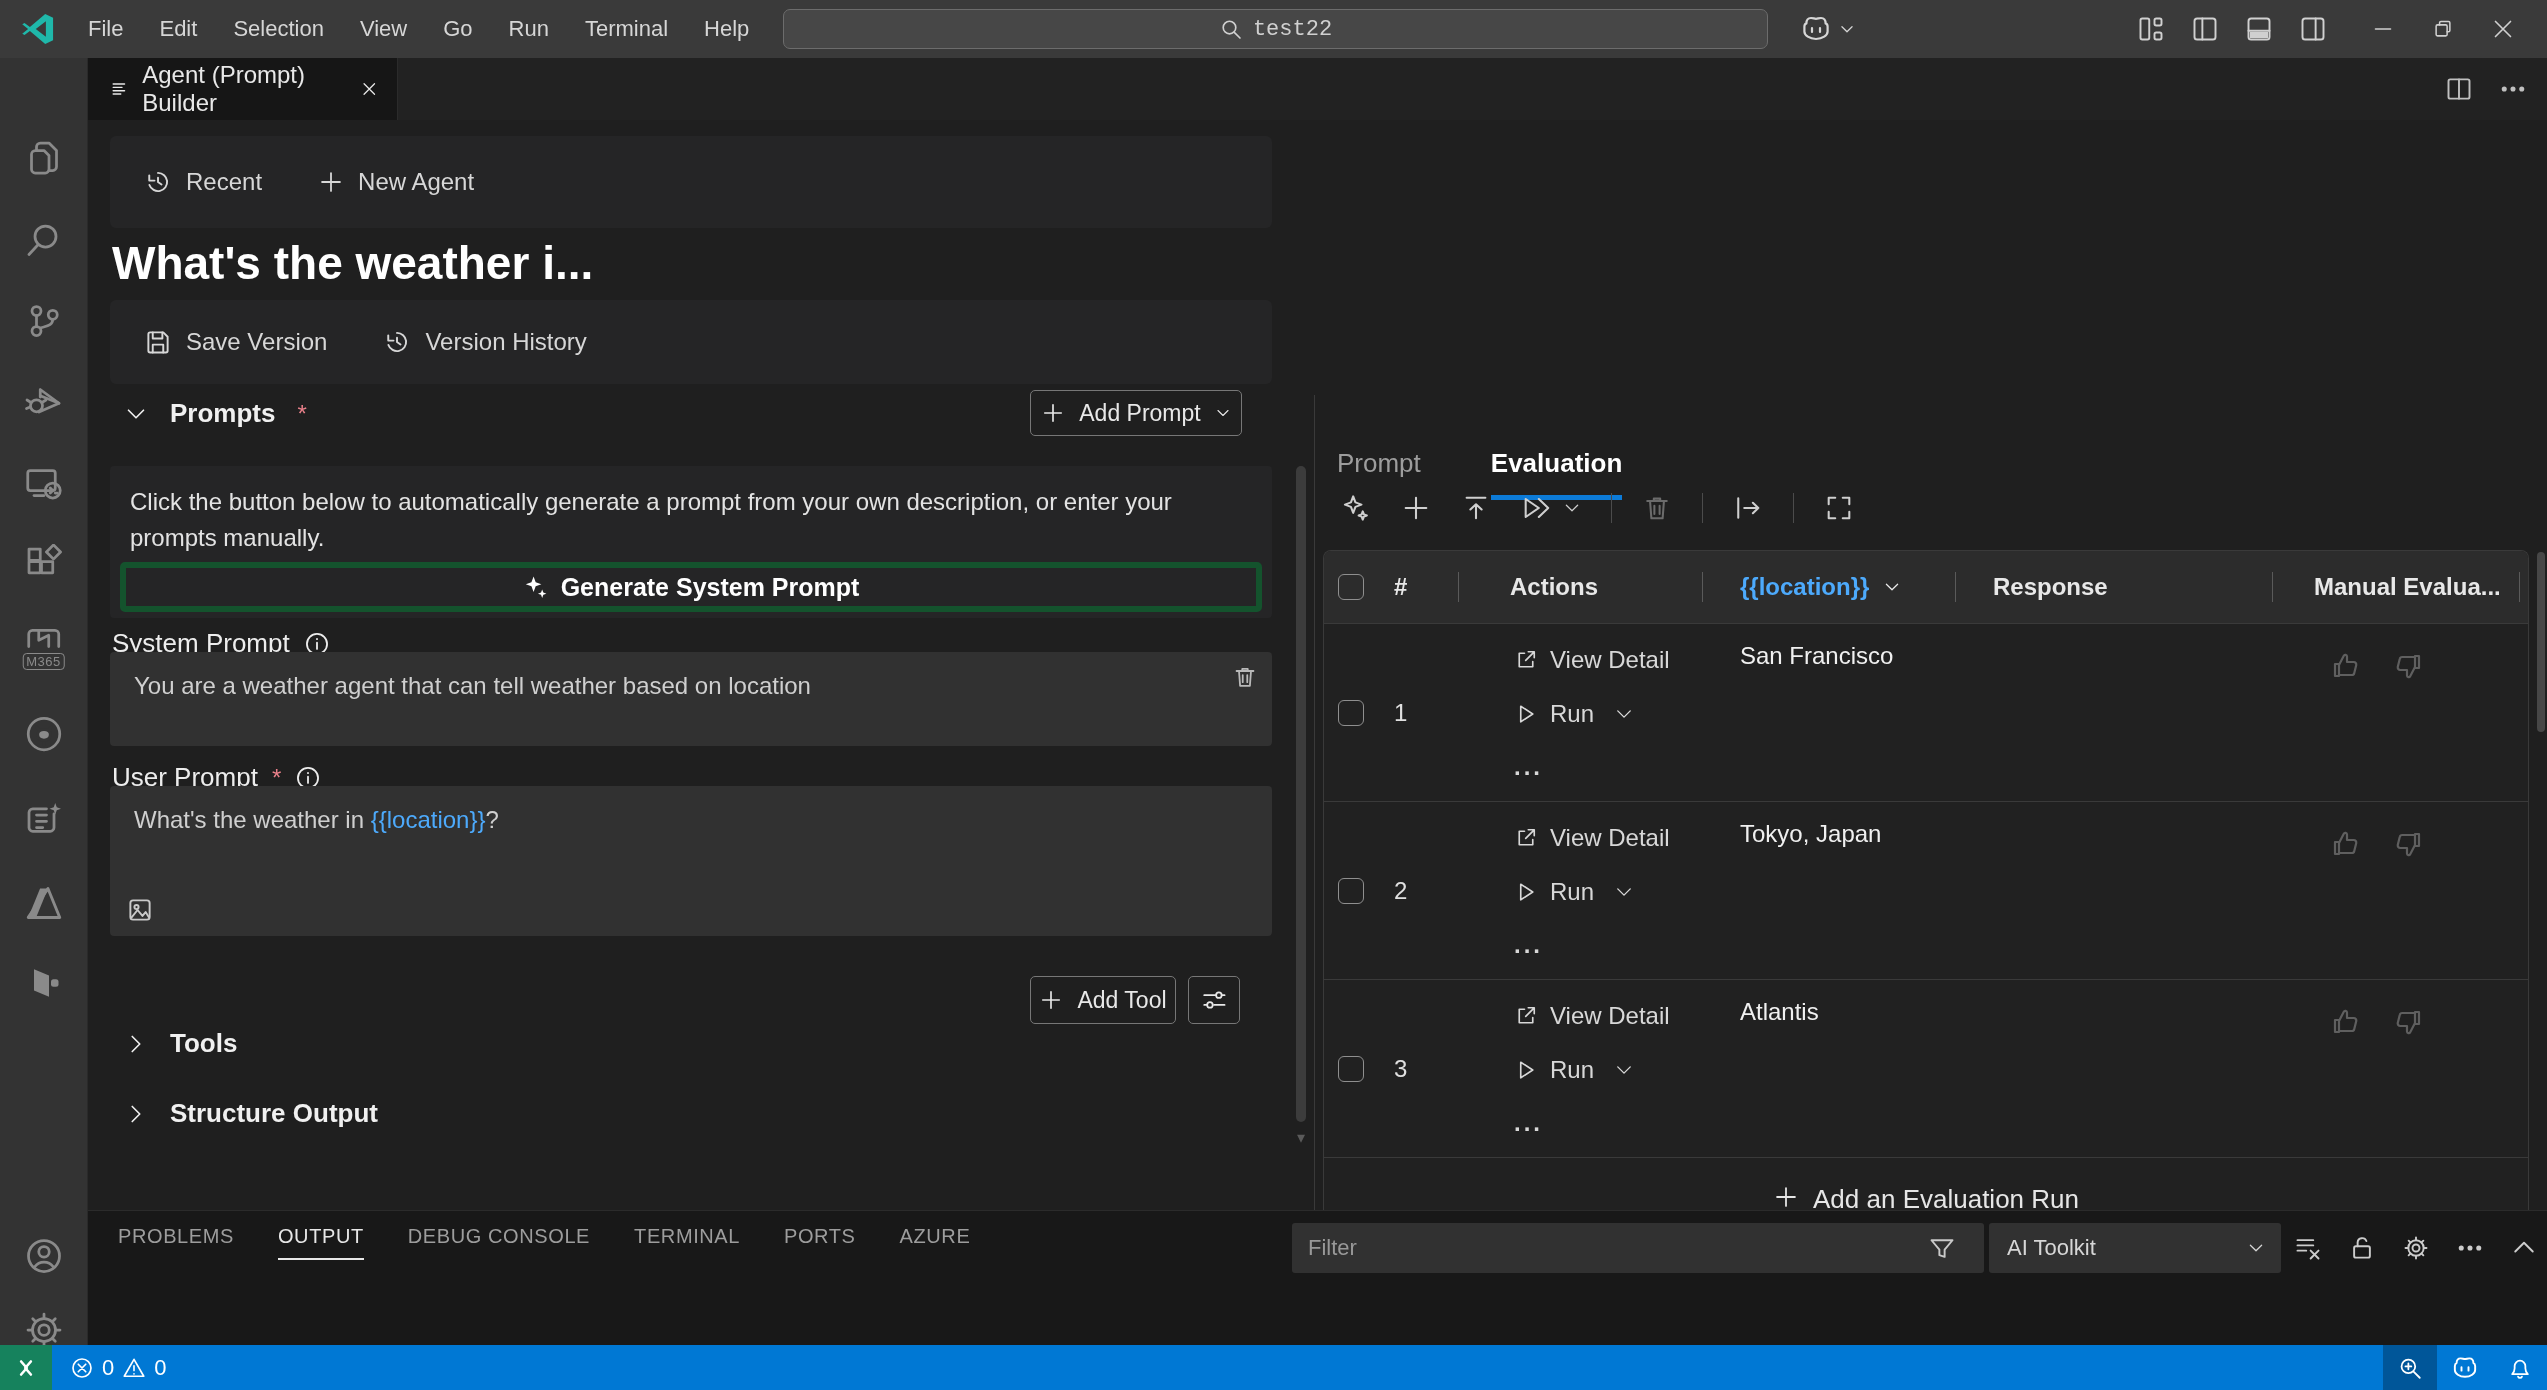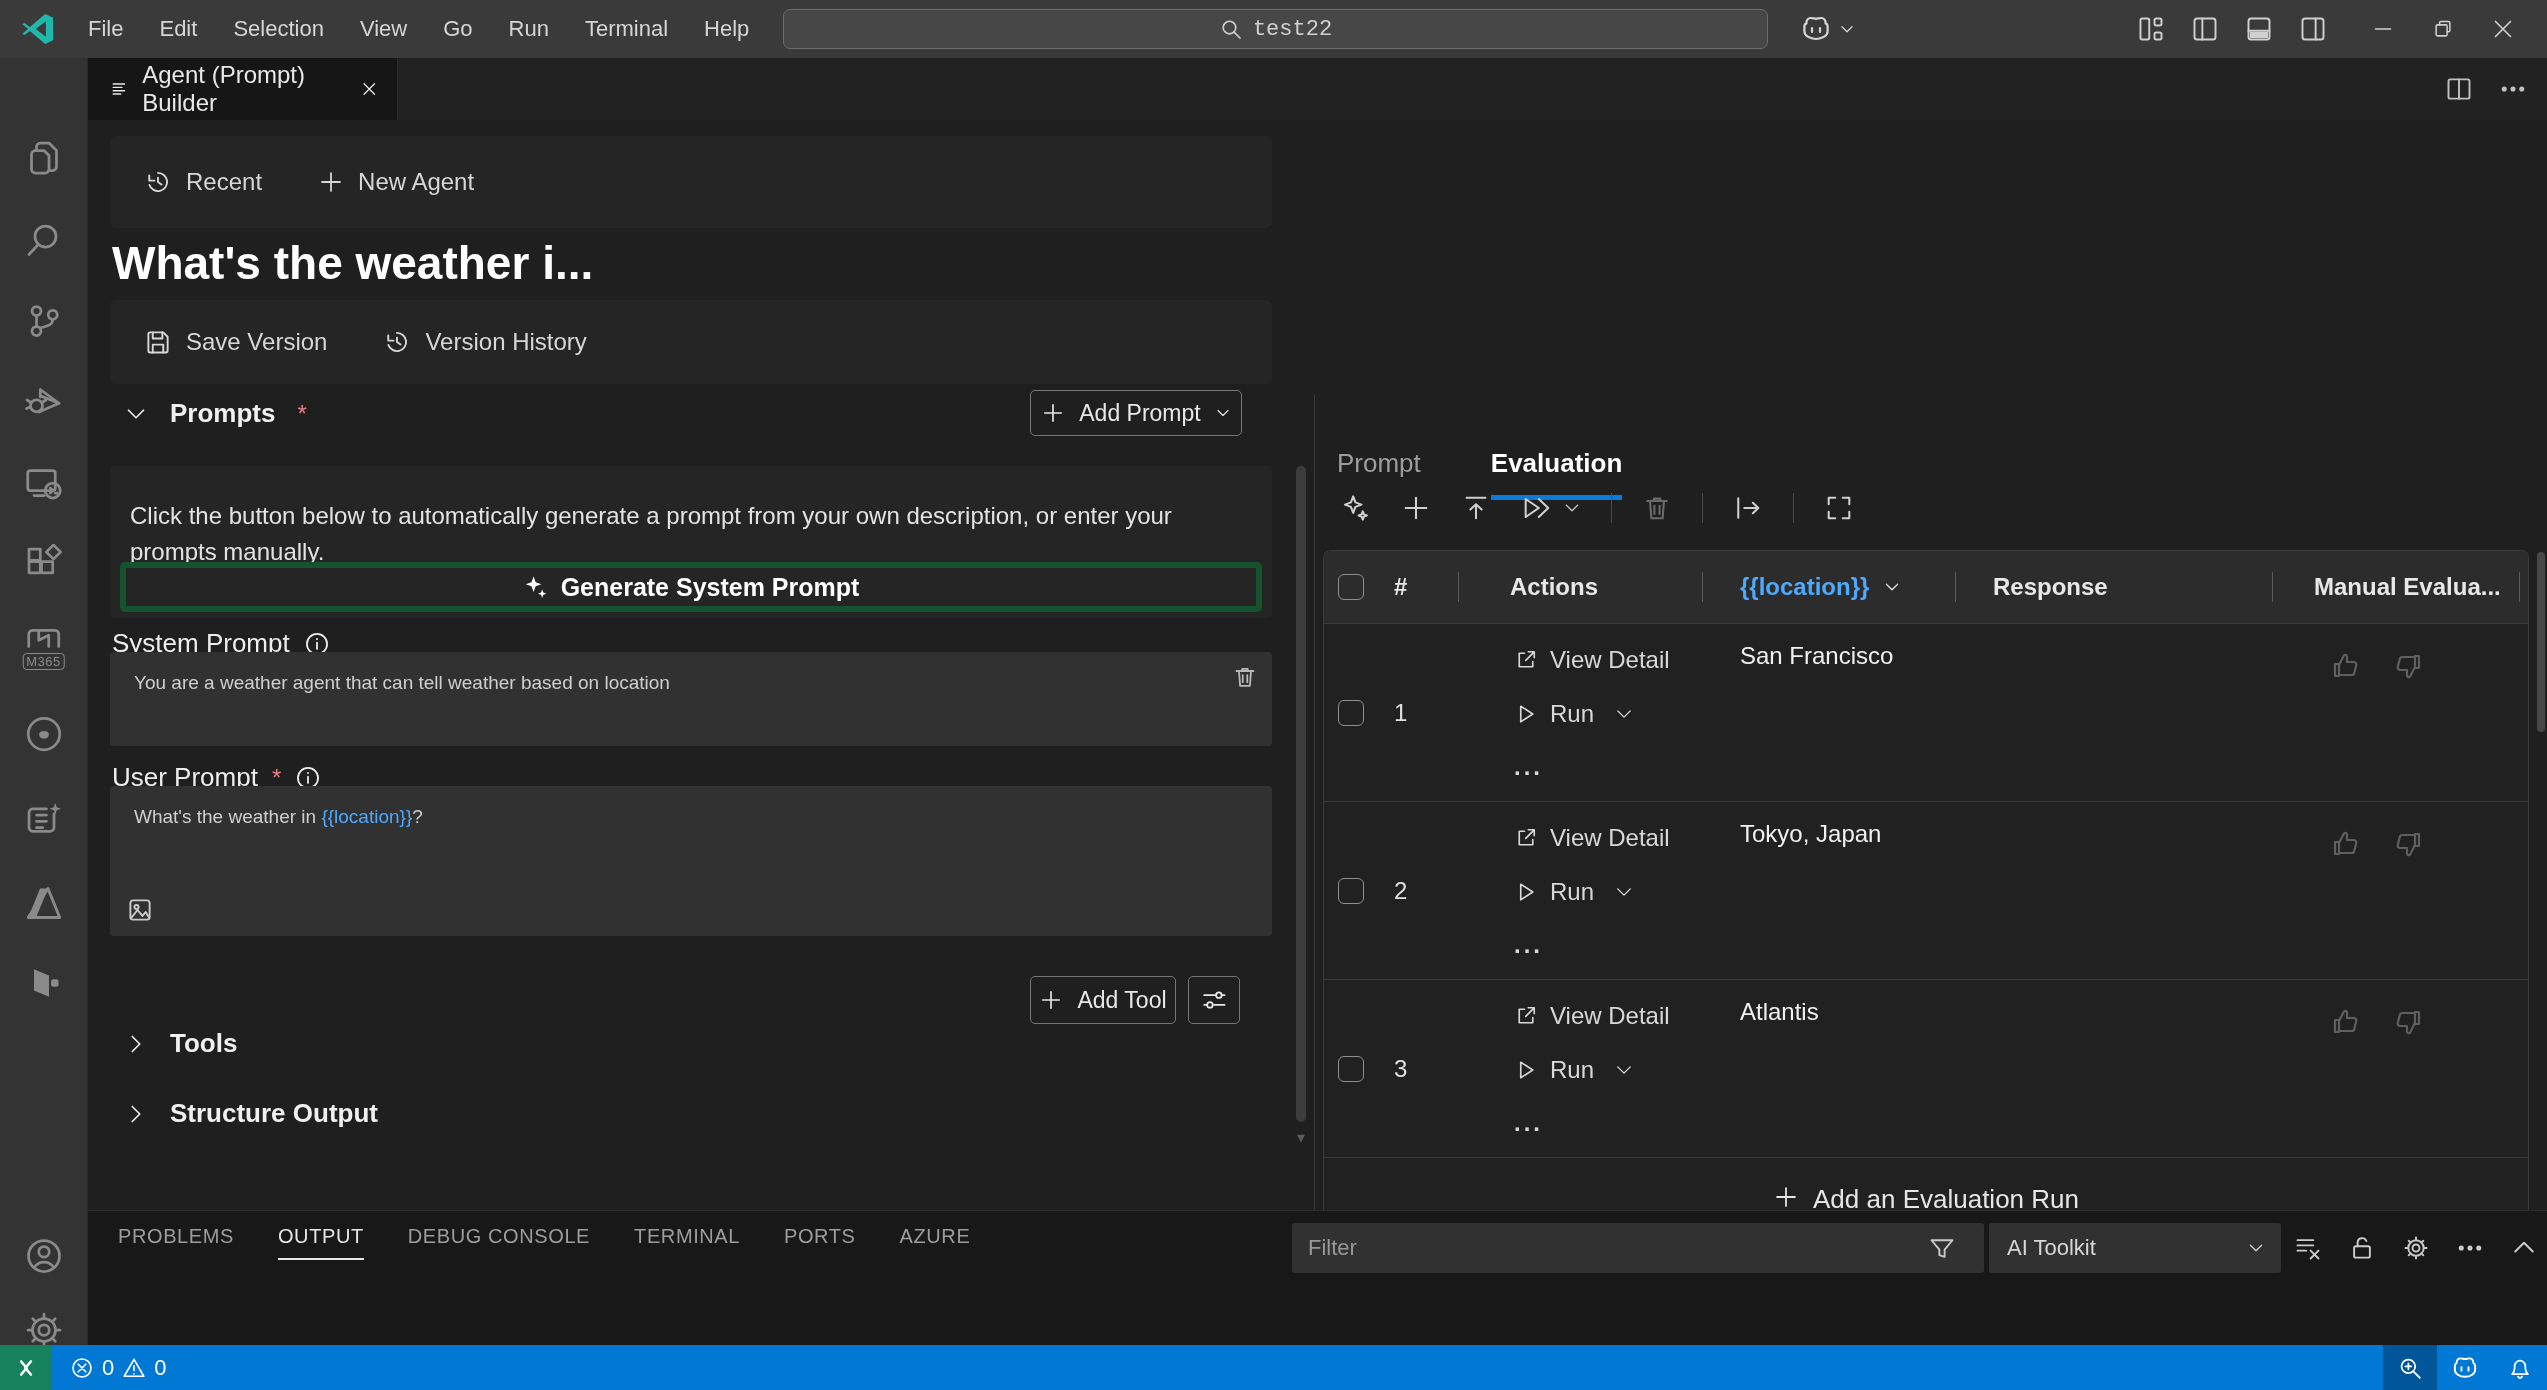--- a/index.html
+++ b/index.html
@@ -43,25 +43,25 @@
   .bar-item { display:flex; align-items:center; gap:14px; }
   .recent-bar { top:16px; height:92px; }
   .doc-title { position:absolute; left:24px; top:116px; font-size:46px; font-weight:bold; color:#ffffff; }
   .save-bar { top:180px; height:84px; }
 
   .section-head { position:absolute; display:flex; align-items:center; gap:22px; color:#f0f0f0; font-size:26px; font-weight:bold; }
   .req { color:#e9808a; font-weight:normal; font-size:24px; }
   .btn-outline { background:#1f1f1f; border:1px solid #777777; border-radius:5px; color:#e8e8e8; font-size:23px; display:flex; align-items:center; justify-content:center; gap:14px; }
   .add-prompt { position:absolute; left:942px; top:270px; width:212px; height:46px; }
   .desc-card { position:absolute; left:22px; top:346px; width:1162px; height:152px; background:#252526; border-radius:4px; padding:18px 20px 0 20px; }
-  .desc-text { color:#e3e3e3; font-size:24px; line-height:36px; max-width:1110px;margin-top:14px; }
+  .desc-text { color:#e3e3e3; font-size:24px; line-height:36px; max-width:1110px; }
   .generate-btn { position:absolute; left:32px; top:442px; width:1142px; height:50px; background:transparent; border:6px solid #14532d; border-radius:5px; color:#ffffff; font-weight:bold; font-size:25px; display:flex; align-items:center; justify-content:center; gap:12px; }
 
   .field-label { position:absolute; display:flex; align-items:center; gap:14px; color:#ededed; font-size:26px; }
-  .textarea { position:absolute; left:22px; width:1162px; background:#313131; border-radius:4px; color:#cfcfcf; font-size:19px; padding:20px 60px 0 24px; }
+  .textarea { position:absolute; left:22px; width:1162px; background:#313131; border-radius:4px; color:#cfcfcf; font-size:24px; padding:20px 60px 0 24px; }
   .var-blue { color:#4daafc; }
   .ta-trash { position:absolute; right:14px; top:12px; color:#b9b9b9; }
   .ta-image { position:absolute; left:16px; bottom:12px; color:#c9c9c9; }
 
   .add-tool { position:absolute; left:942px; top:856px; width:146px; height:48px; }
   .tool-gear-btn { position:absolute; left:1100px; top:856px; width:52px; height:48px; }
 
   .lscroll { position:absolute; right:8px; top:346px; width:10px; height:656px; background:#3c3c3c; border-radius:5px; }
   .lscroll-arrow { position:absolute; right:9px; top:1008px; color:#5a5a5a; font-size:16px; }
 

